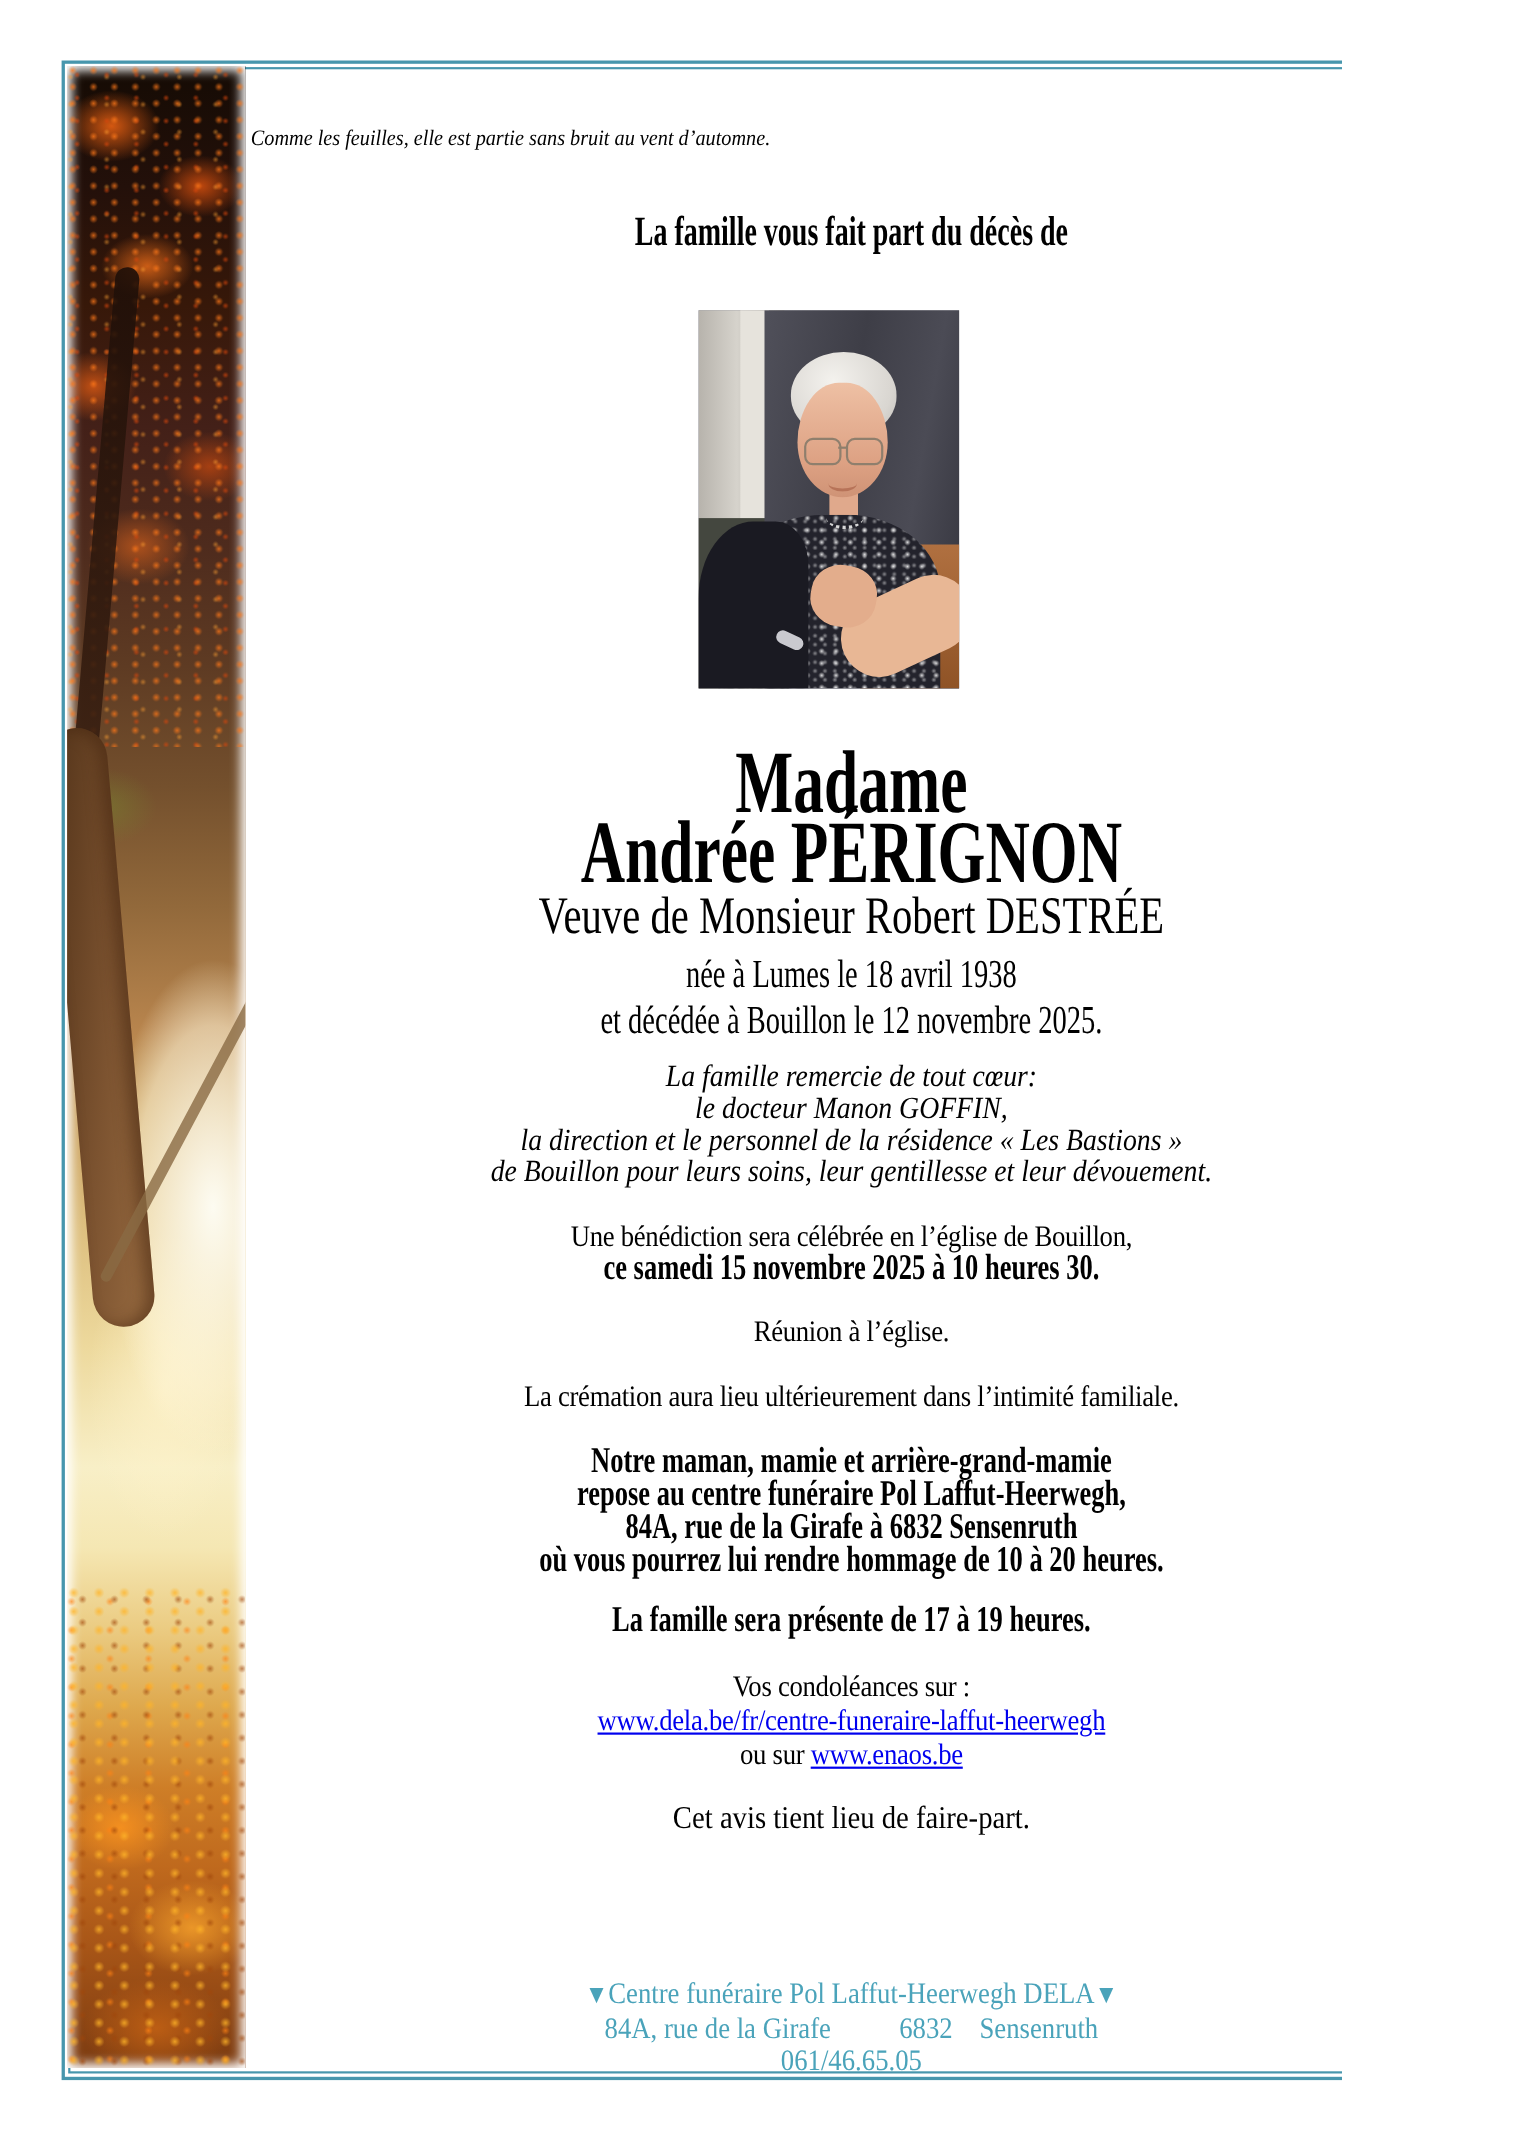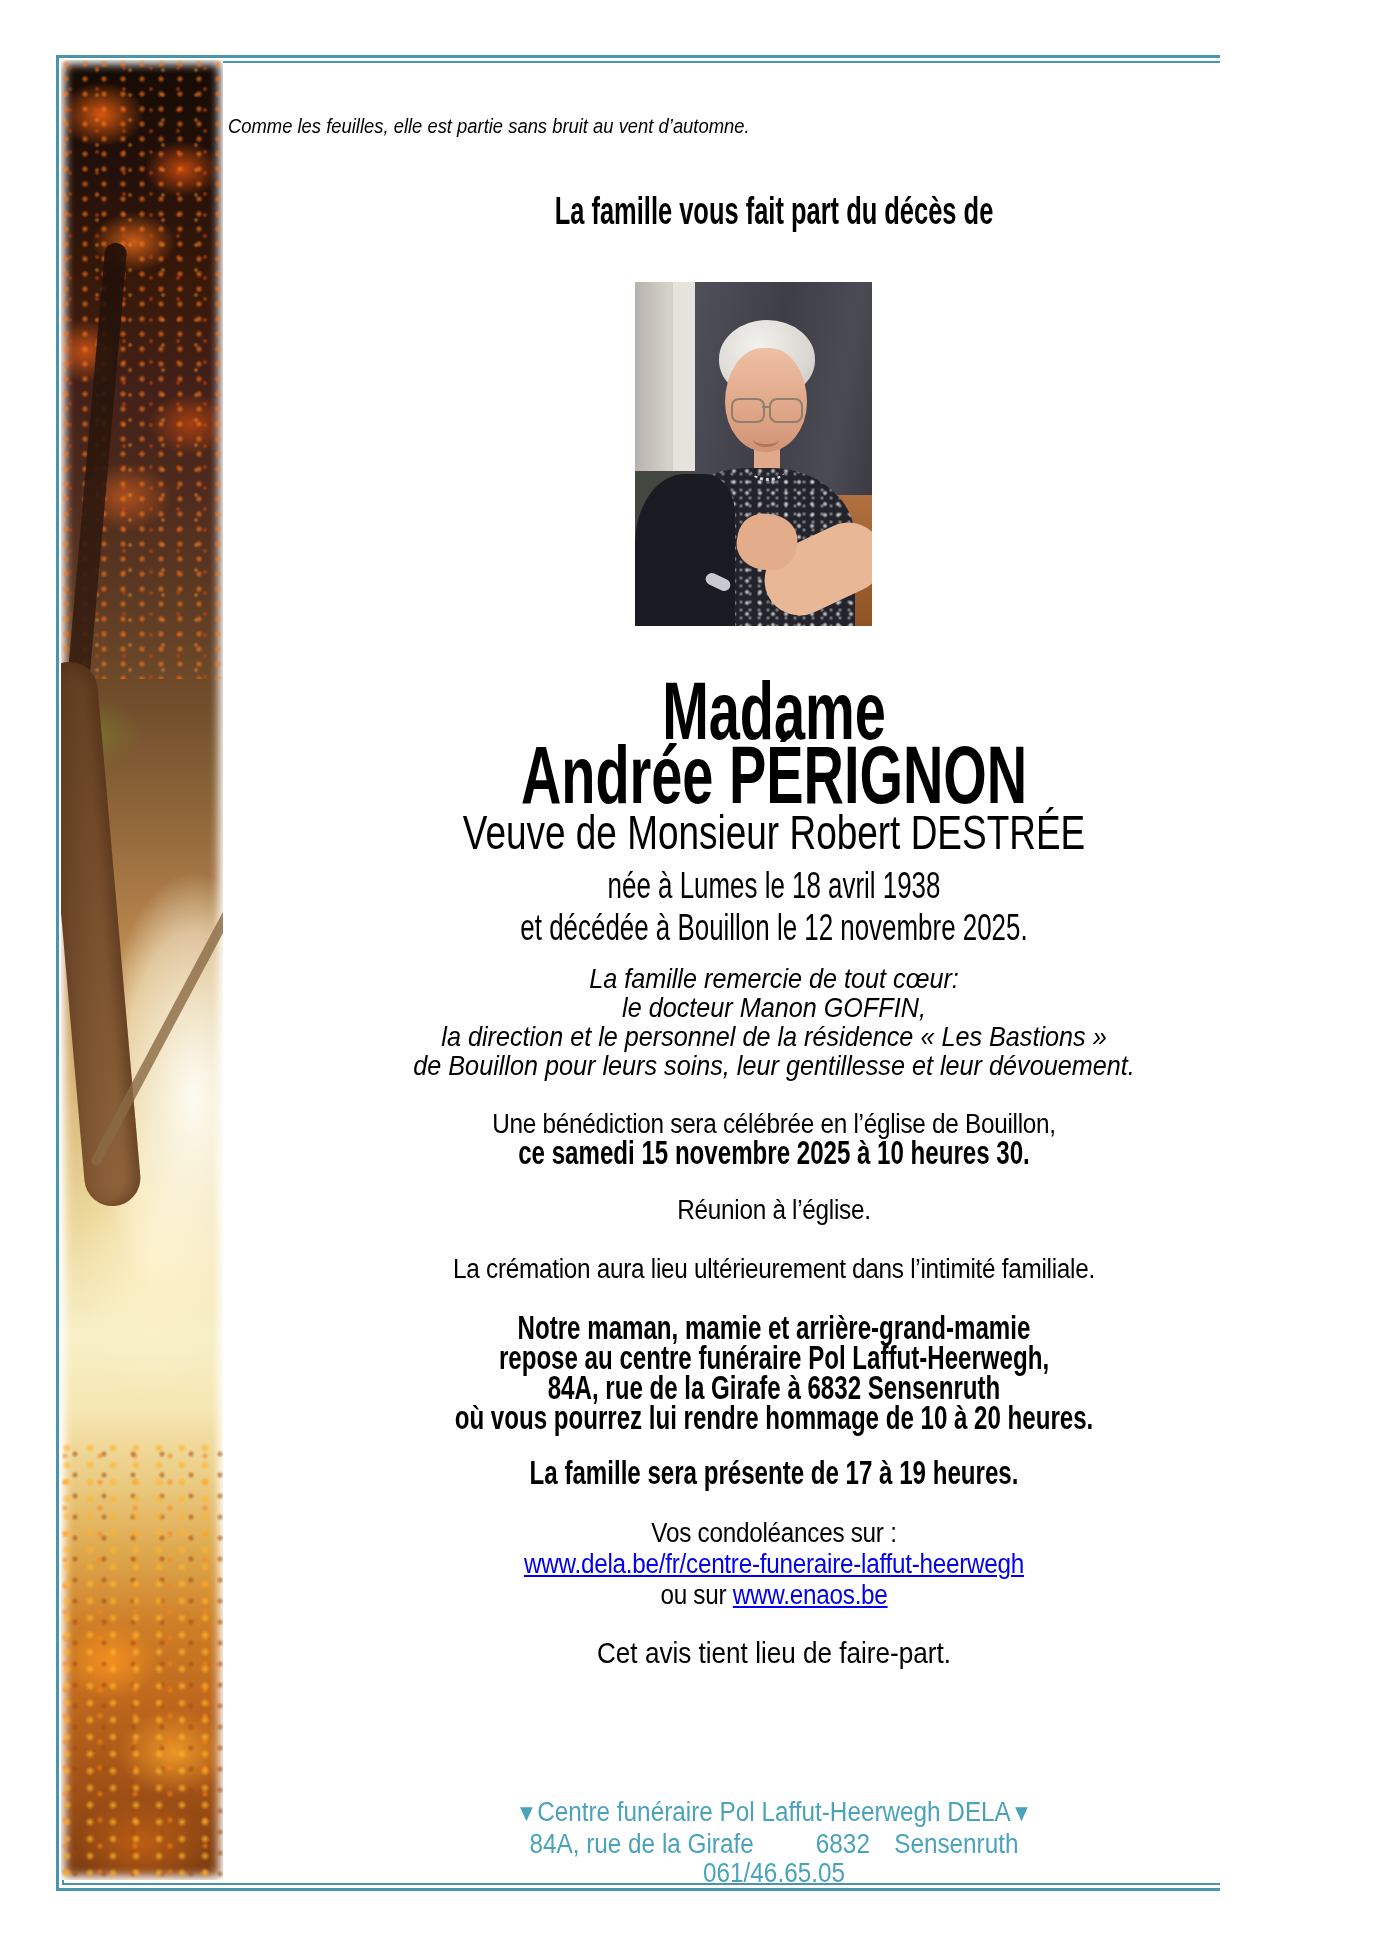--- a/index.html
+++ b/index.html
@@ -1,17 +1,17 @@
 <!DOCTYPE html>
 <html><head>
 <meta charset="utf-8">
 <style>
   html,body{margin:0;padding:0;background:#ffffff;}
   .page{position:relative;width:1220px;height:1949px;background:#ffffff;overflow:hidden;
-        font-family:Liberation Sans, sans-serif;color:#000;}
+        font-family:Liberation Serif, serif;color:#000;}
 
   
   .frame{position:absolute;left:56px;top:55px;width:1261px;height:1830px;
          border:3px solid #4796AD;}
   .frame-inner{position:absolute;inset:3px;border:2px solid #4796AD;}
 
   
   .autumn-strip{position:absolute;left:61px;top:60px;width:162px;height:1820px;overflow:hidden;
     box-shadow:inset 0 0 10px 4px #ffffff;
     background:

